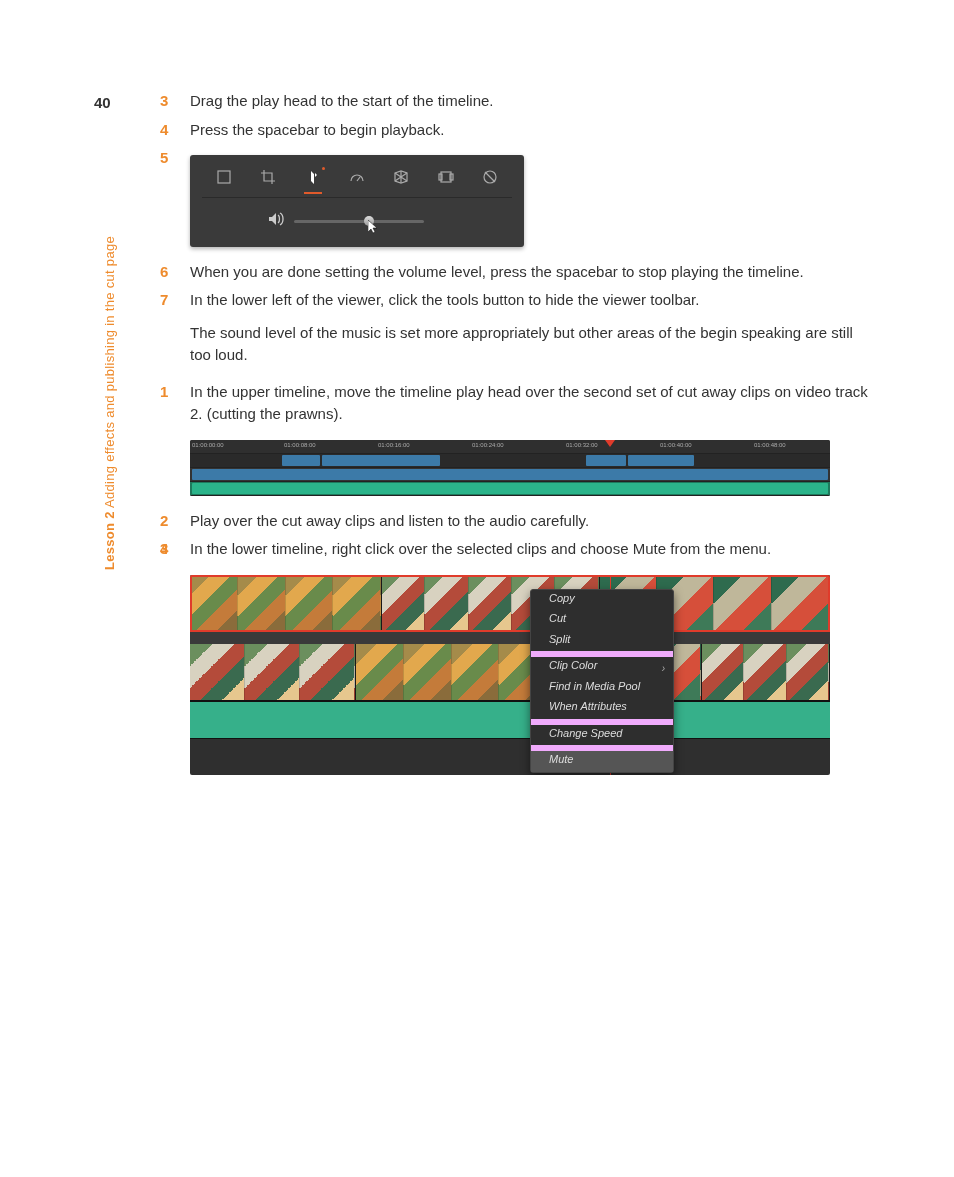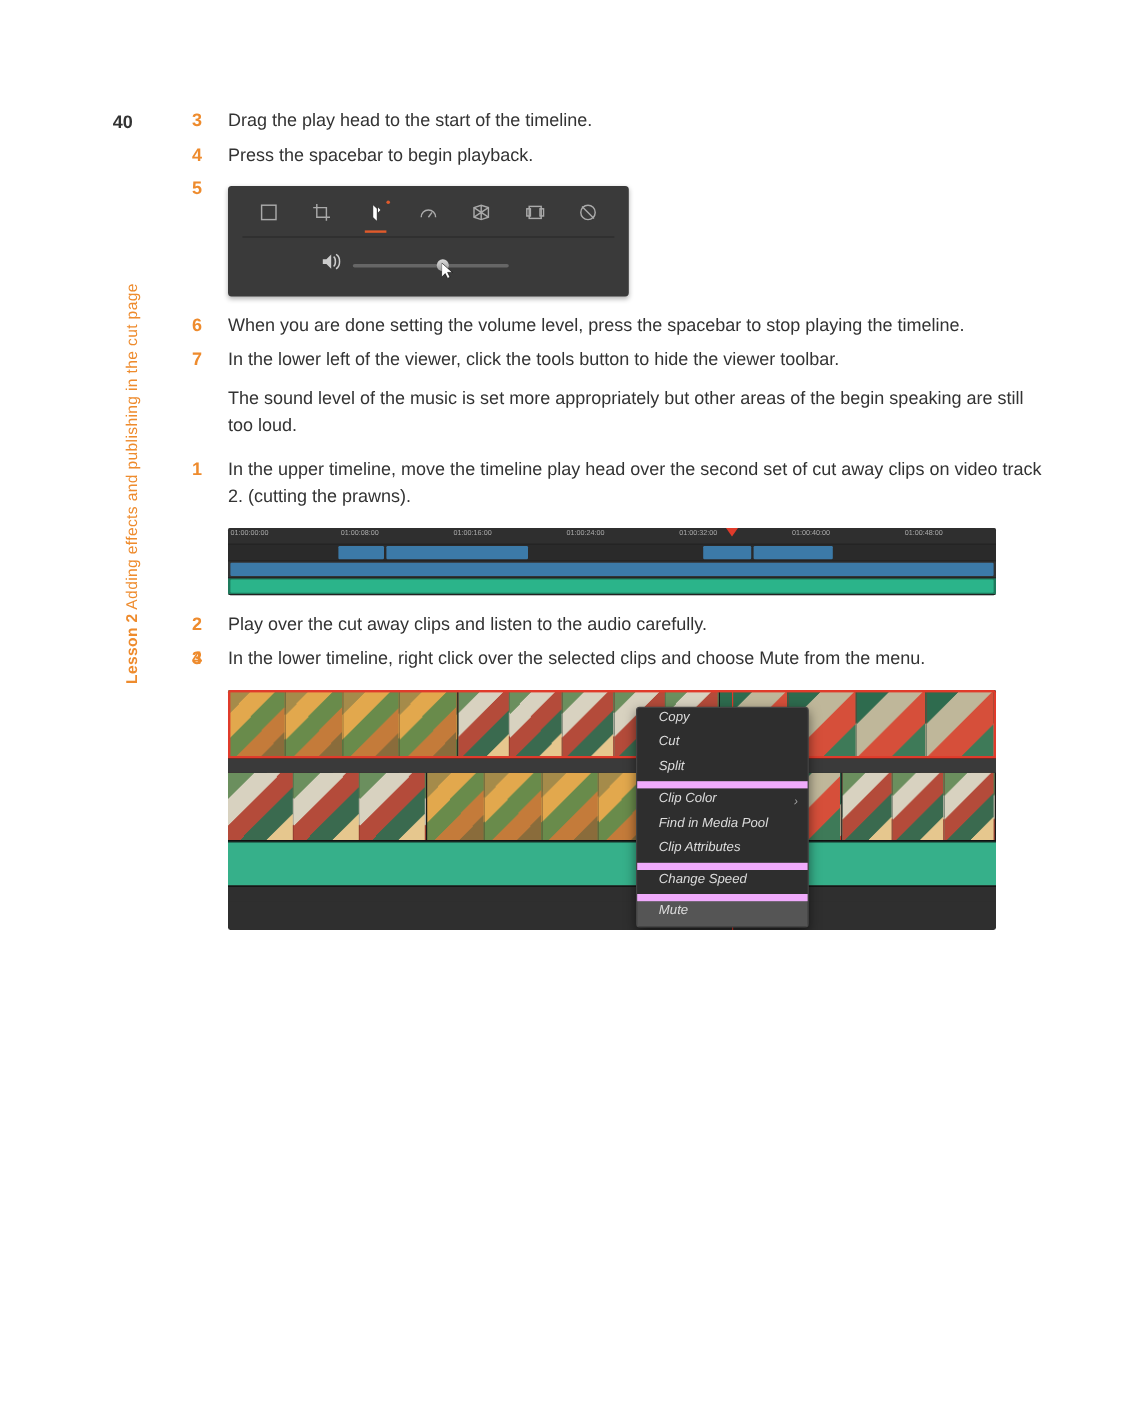--- a/index.html
+++ b/index.html
@@ -356,21 +356,21 @@
       <div class="bt-atrack"></div>
       <div class="bt-atrack a2"></div>
       <div class="playhead-line"></div>
 
       <div class="ctx-menu">
         <div class="mi">Copy</div>
         <div class="mi">Cut</div>
         <div class="mi">Split</div>
         <div class="mi sep"><span>Clip Color</span><span class="chev">›</span></div>
         <div class="mi">Find in Media Pool</div>
-        <div class="mi">Clip Attributes</div>
+        <div class="mi">When Attributes</div>
         <div class="mi sep">Change Speed</div>
         <div class="mi sep hl">Mute</div>
 
       </div>
     </div>
   </div>
 
 </div>
 
 </body></html>

